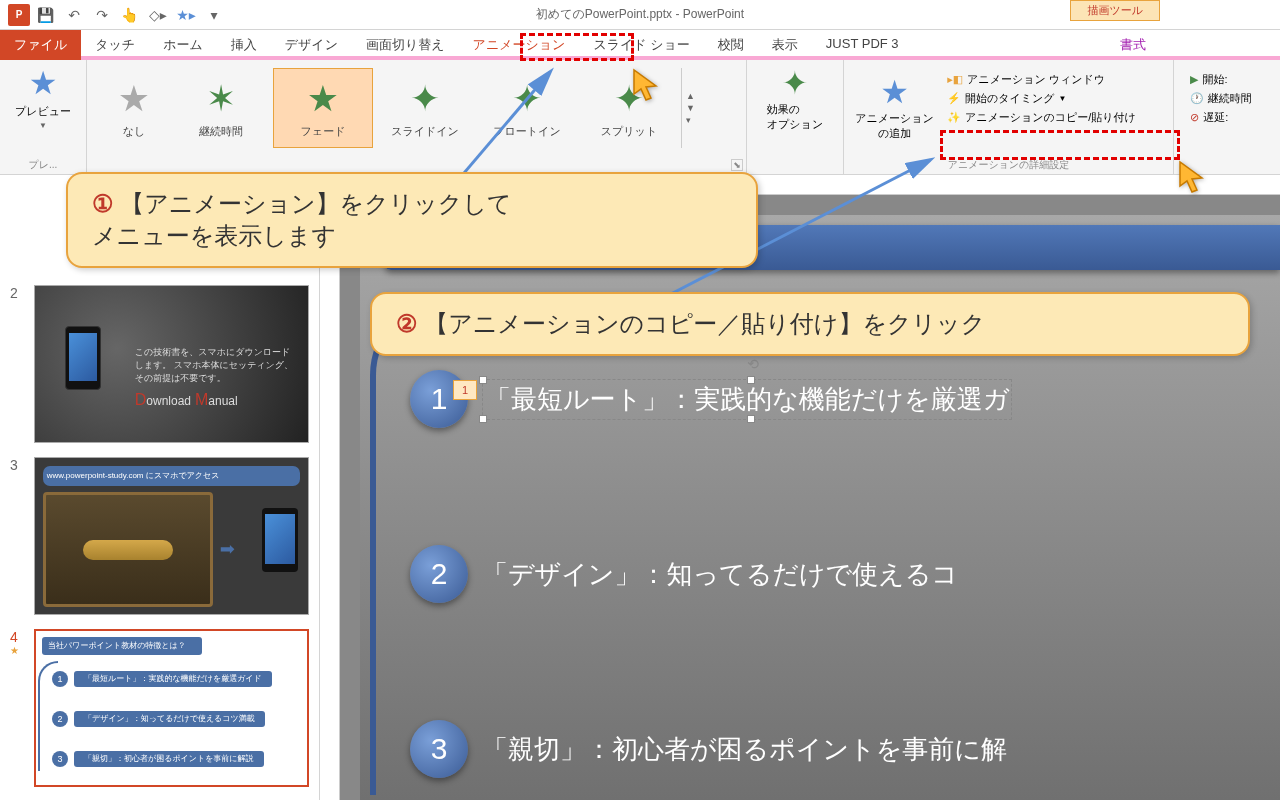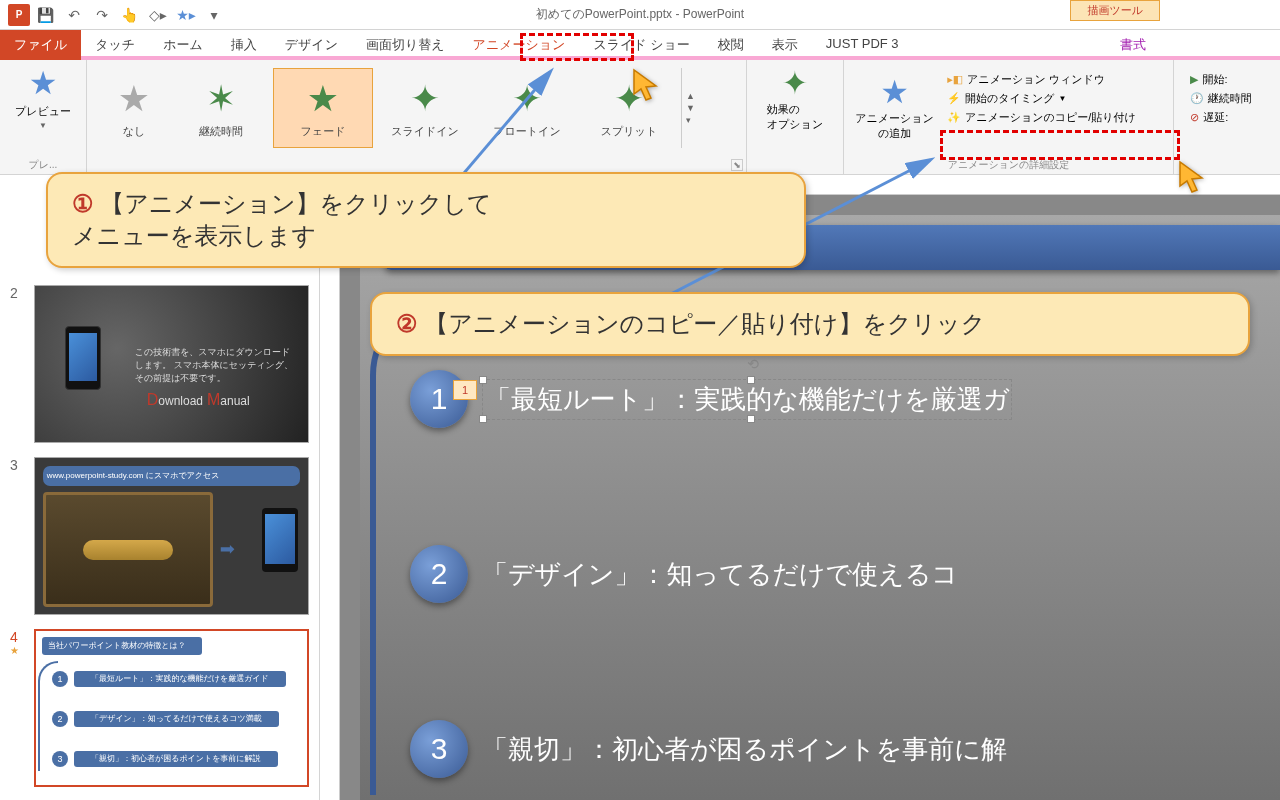--- a/index.html
+++ b/index.html
@@ -67,21 +67,21 @@
 .thumb-dl .m{color:#c0392b}
 .thumb3-header{position:absolute;top:8px;left:8px;right:8px;height:20px;background:#4a6fa5;border-radius:7px;font-size:8px;color:#fff;padding:4px}
 .thumb3-box{position:absolute;top:34px;left:8px;width:170px;height:115px;background:linear-gradient(#5a4a2e,#3a2e1a);border:3px solid #8a6a3a;border-radius:4px}
 .thumb3-btn{position:absolute;top:50%;left:50%;transform:translate(-50%,-50%);width:90px;height:20px;background:linear-gradient(#d4a84a,#a8822e);border-radius:10px}
 .thumb3-arrow{position:absolute;top:80px;left:185px;color:#4a6fa5;font-size:18px}
 .thumb3-phone{position:absolute;top:50px;right:10px;width:36px;height:64px;background:#111;border-radius:4px}
 .thumb3-phone::after{content:"";position:absolute;top:6px;left:3px;right:3px;bottom:8px;background:linear-gradient(135deg,#4a90d9,#2c5aa0)}
 .thumb4-header{position:absolute;top:6px;left:6px;width:160px;height:18px;background:#4a6fa5;border-radius:3px;font-size:8px;color:#fff;padding:3px 6px}
 .thumb4-item{position:absolute;left:16px;display:flex;align-items:center;gap:6px}
 .thumb4-circle{width:16px;height:16px;border-radius:50%;background:#4a6fa5;color:#fff;font-size:9px;display:flex;align-items:center;justify-content:center}
-.thumb4-bar{height:16px;background:#4a6fa5;border-radius:3px;font-size:8px;color:#fff;padding:2px 17px;white-space:nowrap}
+.thumb4-bar{height:16px;background:#4a6fa5;border-radius:3px;font-size:8px;color:#fff;padding:2px 10px;white-space:nowrap}
 .thumb4-curve{position:absolute;left:2px;top:30px;width:20px;height:110px;border-left:2px solid #4a6fa5;border-top:2px solid #4a6fa5;border-radius:20px 0 0 0}
 .dialog-launcher{position:absolute;bottom:3px;right:3px;width:12px;height:12px;font-size:9px;color:#888;border:1px solid #ccc;display:flex;align-items:center;justify-content:center}
 svg.arrow-svg{position:absolute;z-index:85;pointer-events:none}
 </style>
 </head>
 <body>
 
 <div class="titlebar">
   <div class="qat">
     <div class="app-icon">P</div>
@@ -233,40 +233,40 @@
   <svg width="32" height="36">
       <polygon points="2,2 2,26 9,21 14,32 19,30 14,19 24,18" fill="#ffb733" stroke="#c77a00" stroke-width="1.5"></polygon>
     </svg>
 </div>
 <div class="cursor-icon" style="left:1178px;top:160px">
   <svg width="32" height="36">
       <polygon points="2,2 2,26 9,21 14,32 19,30 14,19 24,18" fill="#ffb733" stroke="#c77a00" stroke-width="1.5"></polygon>
     </svg>
 </div>
 
-<div class="callout" style="left:46px;top:172px;width:760px">
+<div class="callout" style="left:66px;top:172px;width:692px">
   <span class="callout-num">①</span>
   <span style="white-space:pre-line">【アニメーション】をクリックして
 メニューを表示します</span>
 </div>
 <div class="callout" style="left:370px;top:292px;width:880px">
   <span class="callout-num">②</span>
   <span>【アニメーションのコピー／貼り付け】をクリック</span>
 </div>
 
 <div class="workspace">
   <div class="slides-panel">
     <div style="height:100px"></div>
     <div class="thumb-container">
       <div class="thumb-num">2</div>
       <div class="thumb thumb2">
         <div class="thumb-phone" style="left:30px;top:40px"></div>
         <div class="thumb-text" style="left:100px;top:60px;width:160px">この技術書を、スマホにダウンロードします。
 スマホ本体にセッティング、その前提は不要です。</div>
-        <div class="thumb-dl" style="left:112px;top:105px"><span class="d">D</span><span style="color:#ddd;font-size:12px">ownload</span> <span class="m">M</span><span style="color:#ddd;font-size:12px">anual</span></div>
+        <div class="thumb-dl" style="left:100px;top:105px"><span class="d">D</span><span style="color:#ddd;font-size:12px">ownload</span> <span class="m">M</span><span style="color:#ddd;font-size:12px">anual</span></div>
       </div>
     </div>
     <div class="thumb-container">
       <div class="thumb-num">3</div>
       <div class="thumb thumb3">
         <div class="thumb3-header">www.powerpoint-study.com にスマホでアクセス</div>
         <div class="thumb3-box">
             <div class="thumb3-btn"></div>
           </div>
         <div class="thumb3-arrow">➡</div>

